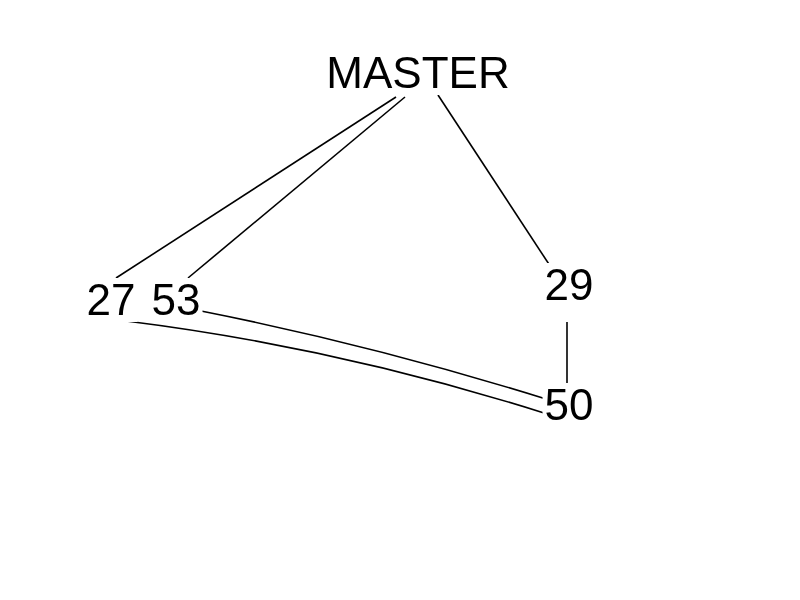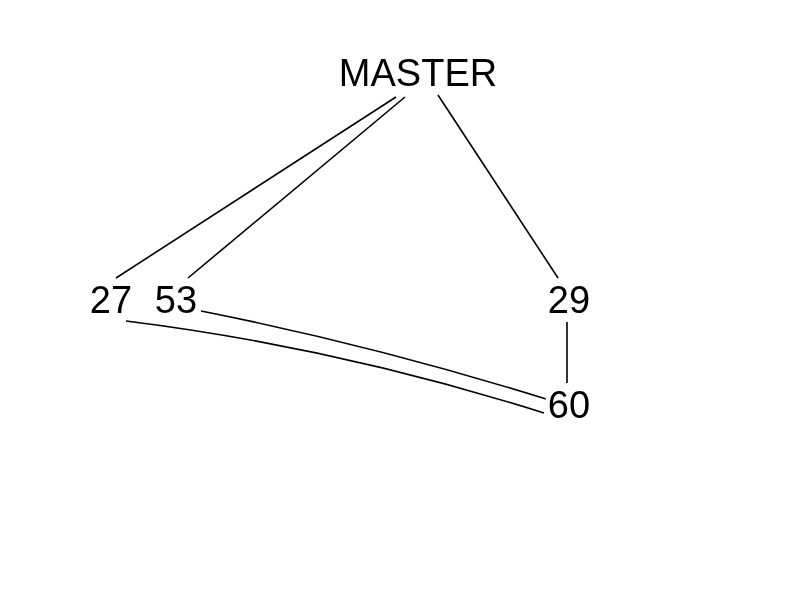--- a/index.html
+++ b/index.html
@@ -26,21 +26,21 @@
   #nodes-layer {
     position: absolute;
     left: 0;
     top: 0;
     width: 800px;
     height: 600px;
   }
   .node-label {
     position: absolute;
     transform: translate(-50%, -50%);
-    font-size: 38px;
+    font-size: 44px;
     line-height: 1;
     color: #000000;
     white-space: nowrap;
     background: #ffffff;
     padding: 0 2px;
   }
 </style>
 </head>
 <body>
 
@@ -50,16 +50,16 @@
       <path d="M 405 97 L 188 278" fill="none" stroke="#000000" stroke-width="1.6"></path>
       <path d="M 438 95 L 558 278" fill="none" stroke="#000000" stroke-width="1.6"></path>
       <path d="M 567 322 L 567 383" fill="none" stroke="#000000" stroke-width="1.6"></path>
       <path d="M 126 321 Q 335 347 544 413" fill="none" stroke="#000000" stroke-width="1.6"></path>
       <path d="M 201 311 Q 373 345 546 399" fill="none" stroke="#000000" stroke-width="1.6"></path>
     </svg>
   <div id="nodes-layer">
       <div class="node-label" style="left: 418px; top: 73px;">MASTER</div>
       <div class="node-label" style="left: 111px; top: 300px;">27</div>
       <div class="node-label" style="left: 176px; top: 300px;">53</div>
-      <div class="node-label" style="left: 569px; top: 300px;">29</div>
-      <div class="node-label" style="left: 569px; top: 405px;">60</div>
+      <div class="node-label" style="left: 569px; top: 285px;">29</div>
+      <div class="node-label" style="left: 569px; top: 405px;">50</div>
     </div>
 </div>
 
 </body></html>

